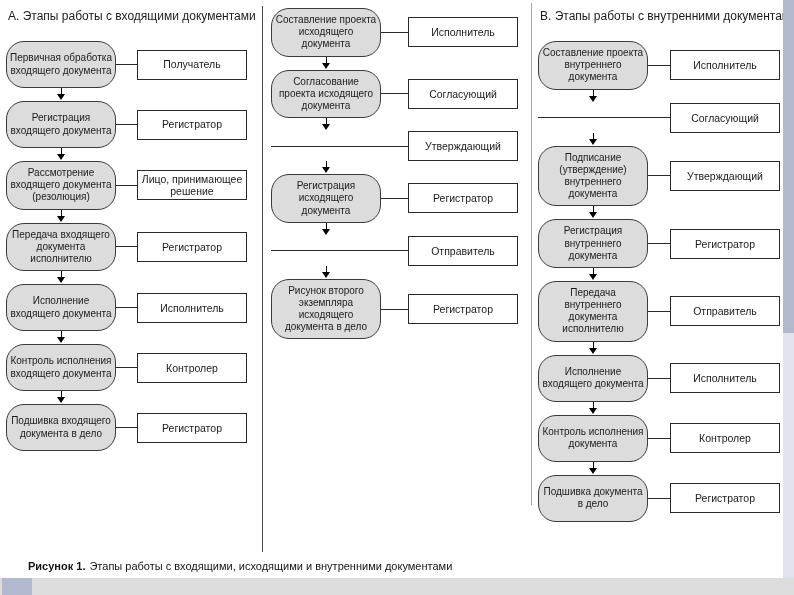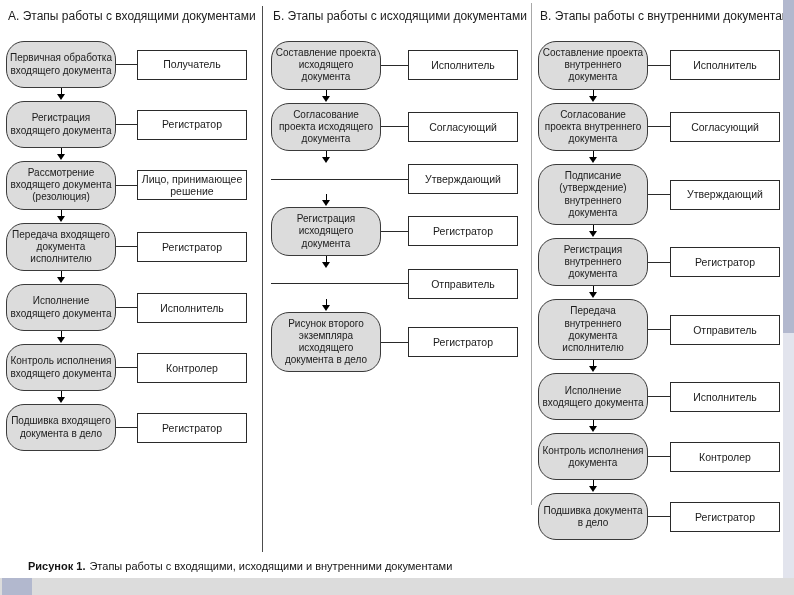--- a/index.html
+++ b/index.html
@@ -103,21 +103,20 @@
         </div>
         <div class="row">
           <div class="stage">Подшивка входящего документа в дело</div>
           <div class="connector"></div>
           <div class="role">Регистратор</div>
         </div>
       </div>
   </div>
 
   <div class="col col-1">
-    <div class="col-title">Б. Этапы работы с исходящими документами</div>
     <div class="flow">
         <div class="row">
           <div class="stage">Составление проекта исходящего документа</div>
           <div class="connector"></div>
           <div class="role">Исполнитель</div>
         </div>
         <div class="arrow">
           <div class="stem"></div>
           <div class="head"></div>
         </div>
@@ -169,21 +168,20 @@
         <div class="row">
           <div class="stage">Составление проекта внутреннего документа</div>
           <div class="connector"></div>
           <div class="role">Исполнитель</div>
         </div>
         <div class="arrow">
           <div class="stem"></div>
           <div class="head"></div>
         </div>
         <div class="row">
-          <div class="stage">Согласование проекта внутреннего документа</div>
           <div class="connector"></div>
           <div class="role">Согласующий</div>
         </div>
         <div class="arrow">
           <div class="stem"></div>
           <div class="head"></div>
         </div>
         <div class="row">
           <div class="stage">Подписание (утверждение) внутреннего документа</div>
           <div class="connector"></div>

